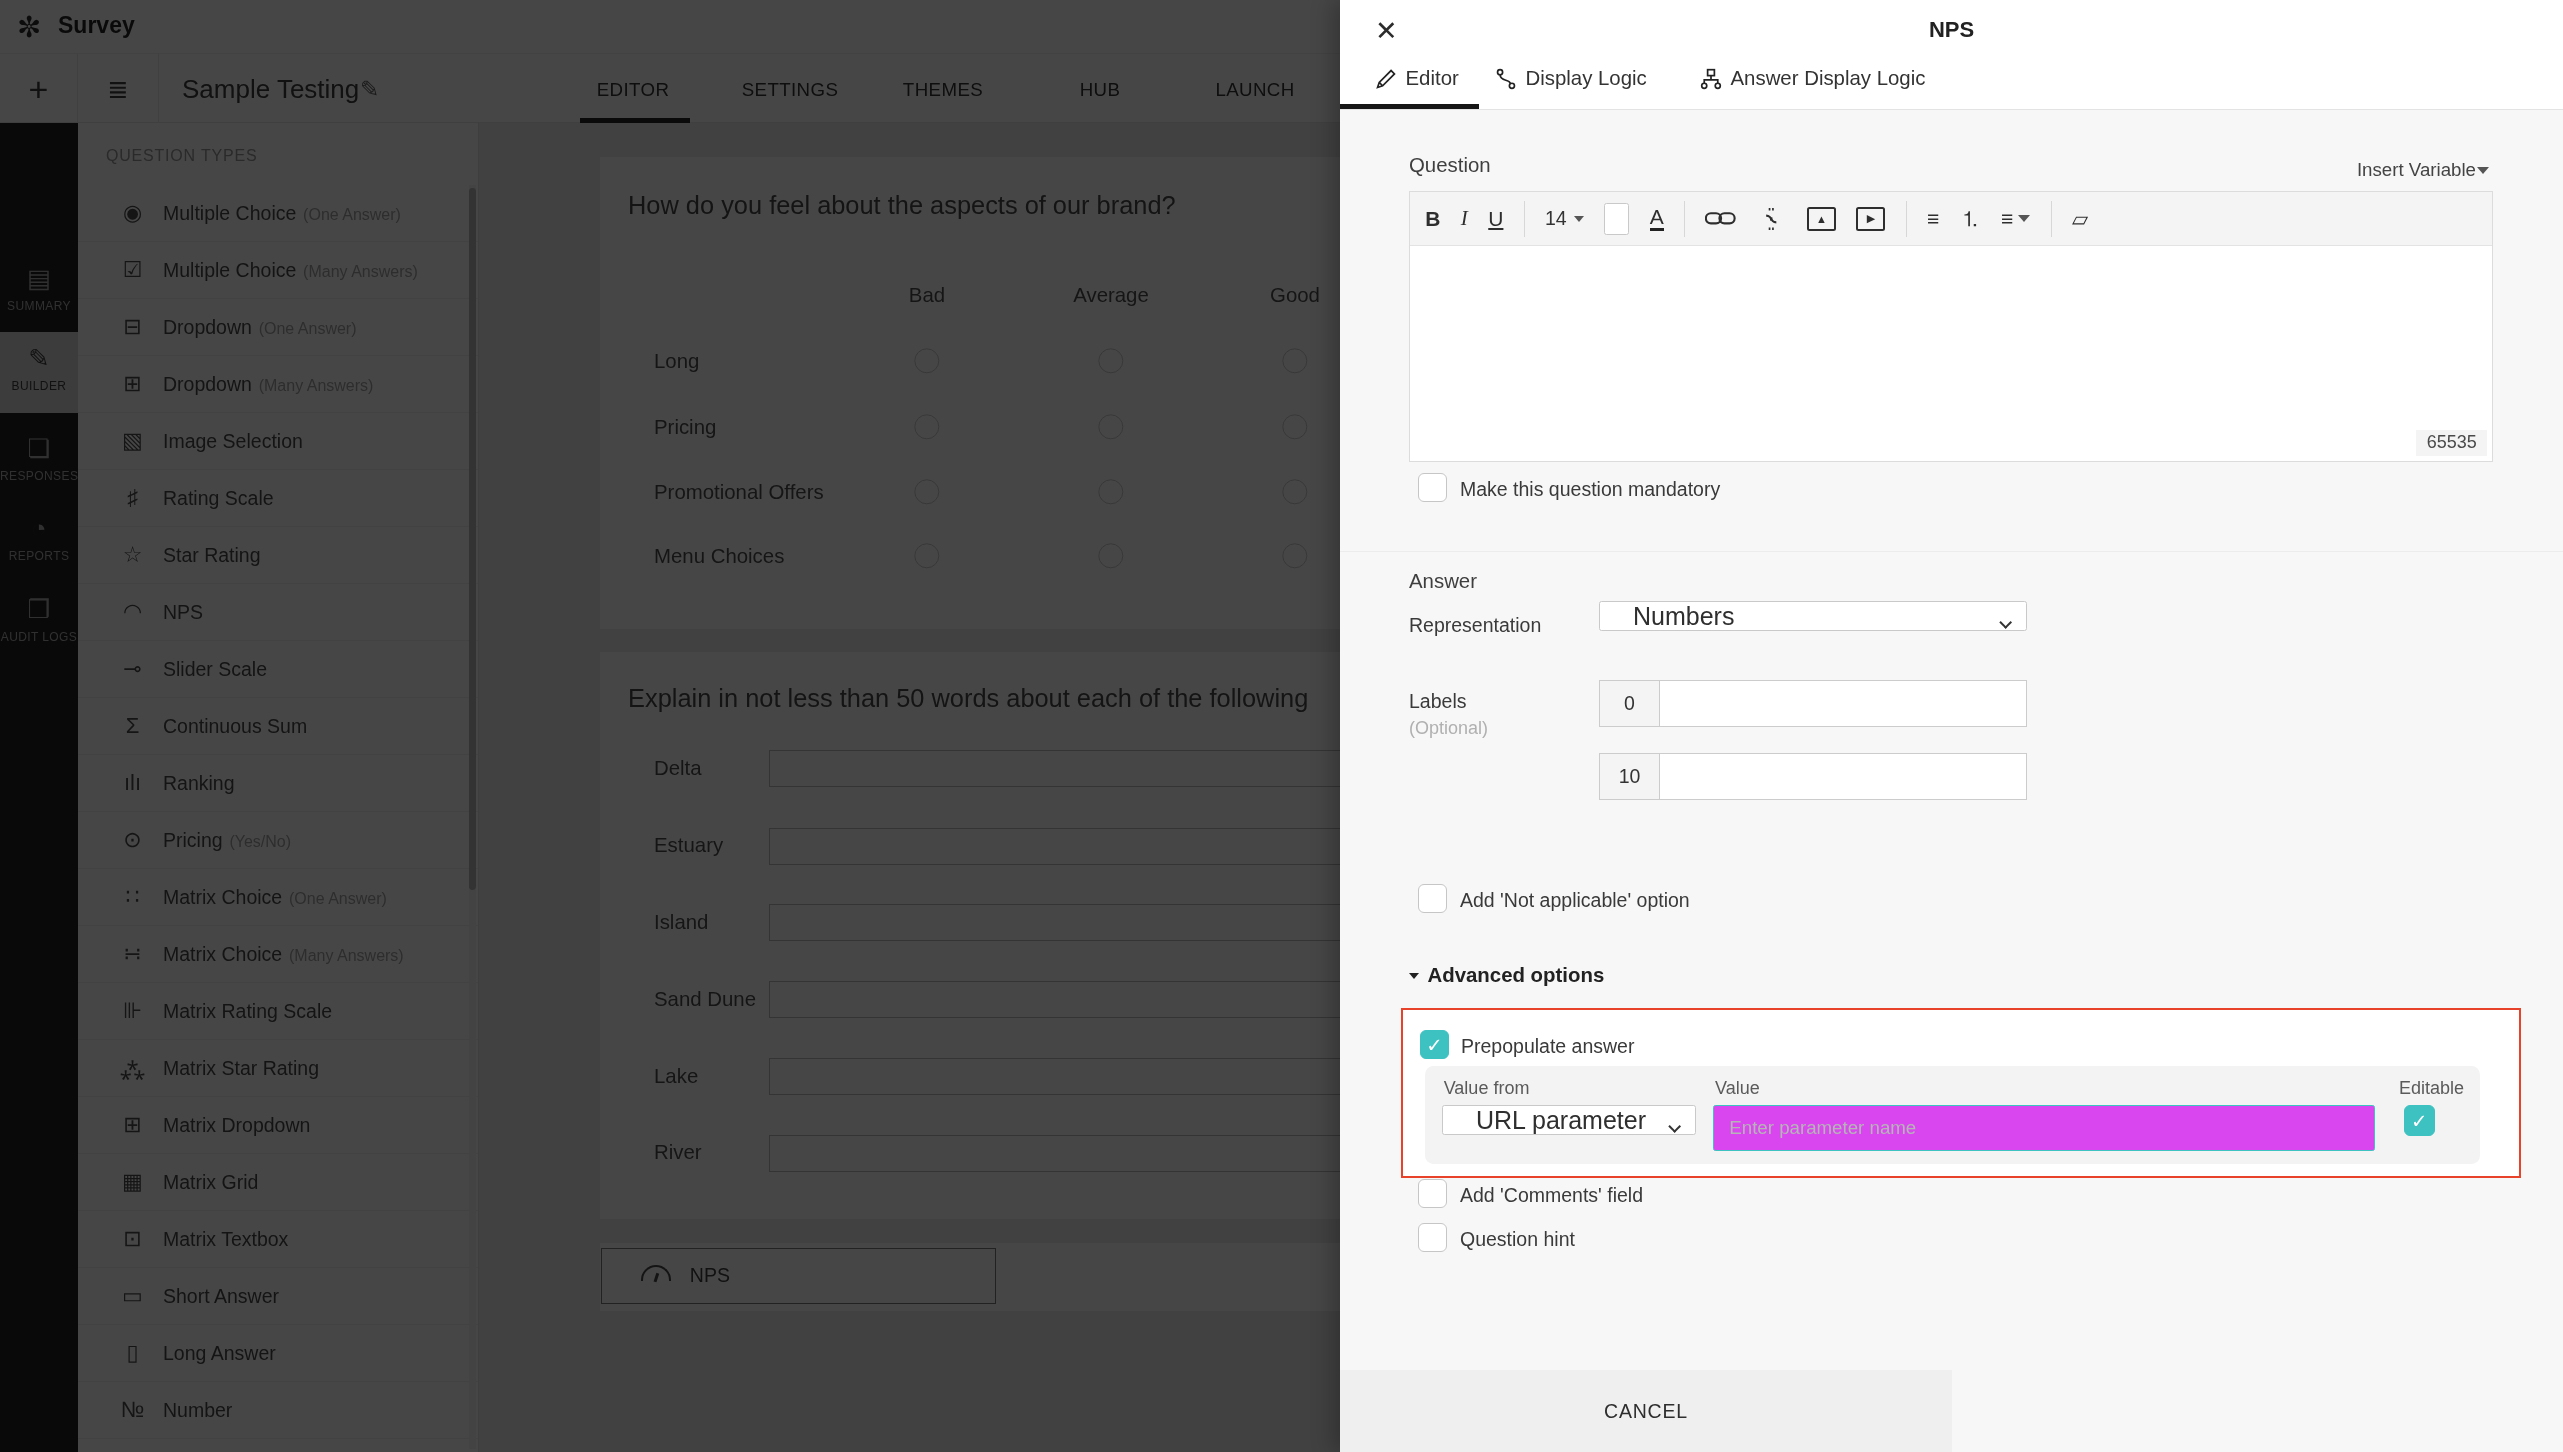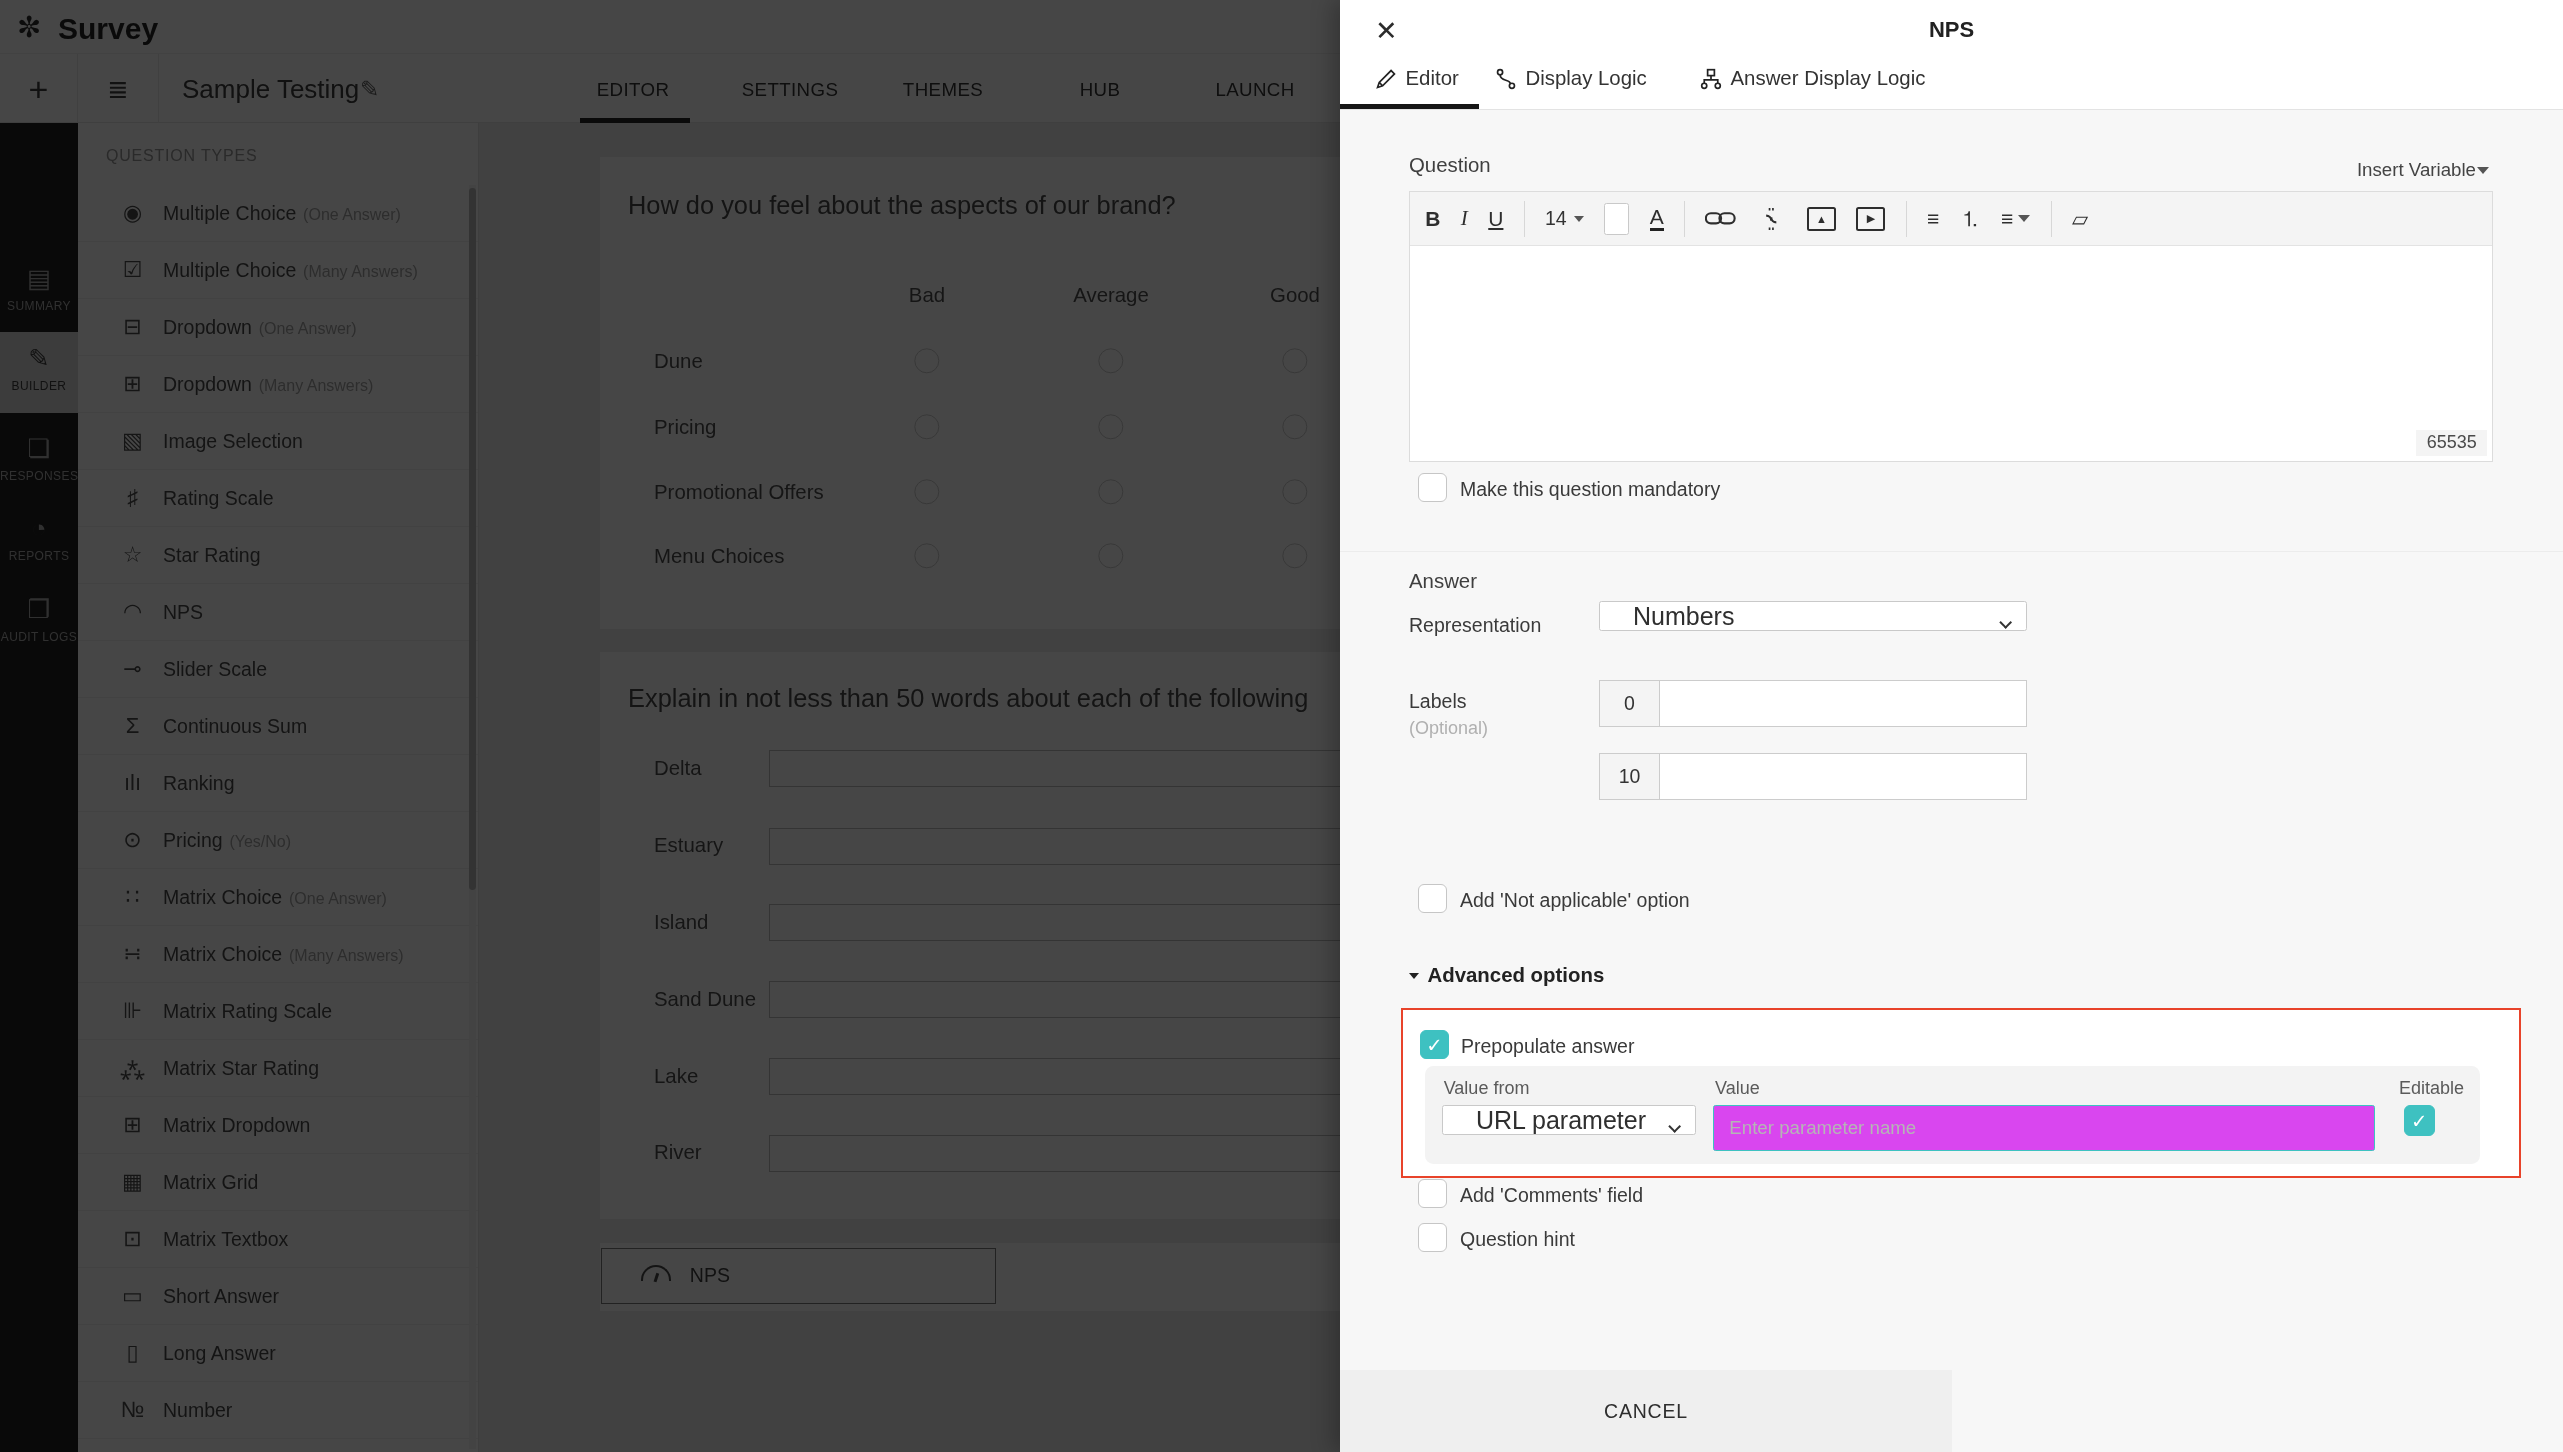--- a/index.html
+++ b/index.html
@@ -6,21 +6,21 @@
   html,body { width:2563px; height:1452px; }
   body {
     position:relative; overflow:hidden;
     font-family:"Liberation Sans", sans-serif;
     background:#ebebeb; color:#333;
   }
   
   .topbar { position:absolute; left:0; top:0; width:2563px; height:123px; background:#fff; border-bottom:0.8px solid #e3e3e3; z-index:1; }
   .logo-row { position:absolute; left:0; top:0; width:100%; height:53px; }
   .logo-mark { position:absolute; left:17px; top:10.2px; font-size:29px; color:#1a1a1a; }
-  .logo-text { position:absolute; left:58px; top:12px; font-size:30px; font-weight:bold; color:#111; }
+  .logo-text { position:absolute; left:58px; top:12px; font-size:23px; font-weight:bold; color:#111; }
   .ctrl-row { position:absolute; left:0; top:53px; width:100%; height:70px; border-top:0.8px solid #efefef; }
   .cell { position:absolute; top:0; height:70px; border-right:0.8px solid #e6e6e6; display:flex; align-items:center; justify-content:center; }
   .cell-plus { left:0; width:78px; font-size:34px; font-weight:300; color:#2d2d2d; }
   .cell-list { left:78px; width:81px; font-size:25.4px; color:#2d2d2d; }
   .survey-title { position:absolute; left:182px; top:20.4px; font-size:26px; color:#2c2c2c; }
   .title-pencil { position:absolute; left:360px; top:22px; font-size:23px; color:#555; }
   .top-tab { position:absolute; top:25.4px; transform:translateX(-50%); font-size:18.7px; letter-spacing:0.4px; color:#222; }
   .tab-underline { position:absolute; left:580px; top:118px; width:110px; height:5.1px; background:#111; }
   
   .nav { position:absolute; left:0; top:123px; width:78px; height:1329px; background:#0d0d0d; z-index:1; }
@@ -251,21 +251,21 @@
   <div class="qscroll-track"></div>
   <div class="qscroll-thumb"></div>
 </div>
 
 <div class="card card1">
   <div class="q-title" style="top:34px">How do you feel about the aspects of our brand?</div>
   <span class="mx-col" style="left:327px">Bad</span>
   <span class="mx-col" style="left:511px">Average</span>
   <span class="mx-col" style="left:695px">Good</span>
 
-  <span class="mx-rowlabel" style="top:204px">Dune</span>
+  <span class="mx-rowlabel" style="top:204px">Long</span>
   <span class="mx-rowlabel" style="top:270px">Pricing</span>
   <span class="mx-rowlabel" style="top:335px">Promotional Offers</span>
   <span class="mx-rowlabel" style="top:399px">Menu Choices</span>
 
   <span class="radio" style="left:327px;top:204px"></span>
   <span class="radio" style="left:511px;top:204px"></span>
   <span class="radio" style="left:695px;top:204px"></span>
   <span class="radio" style="left:327px;top:270px"></span>
   <span class="radio" style="left:511px;top:270px"></span>
   <span class="radio" style="left:695px;top:270px"></span>

